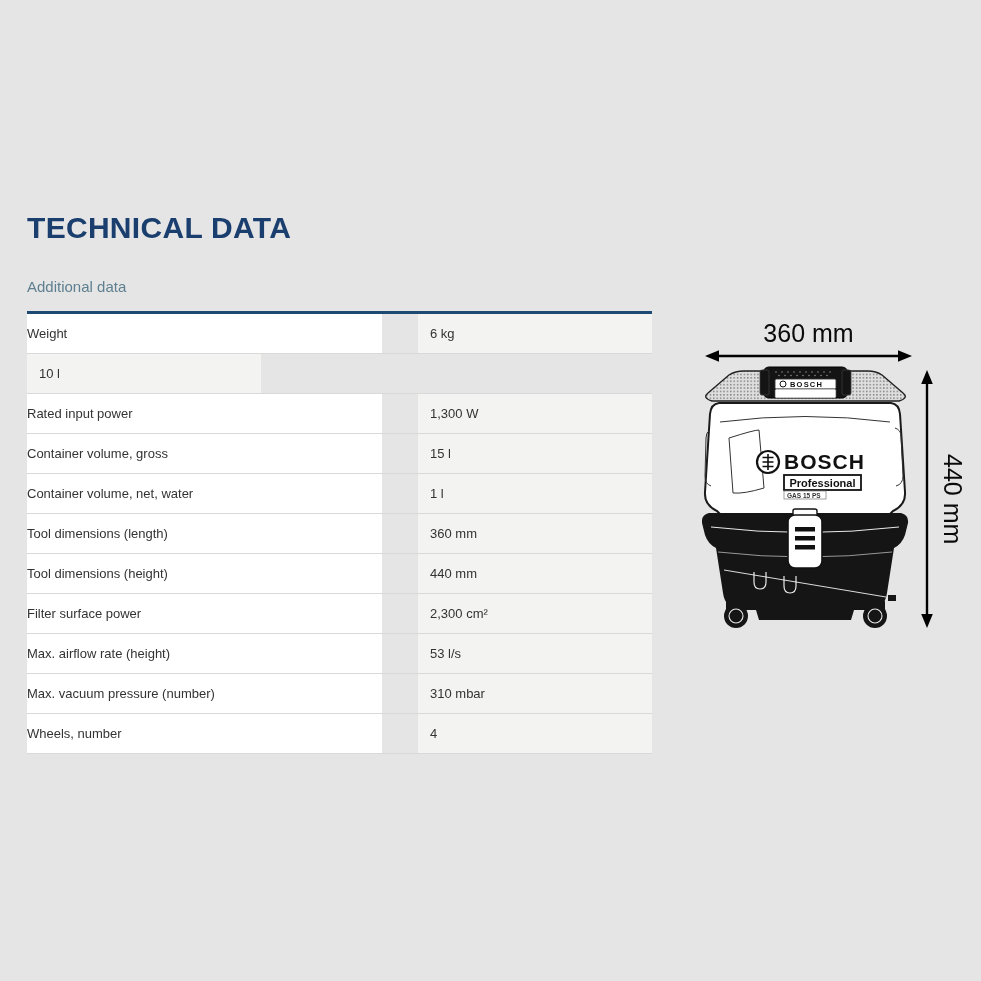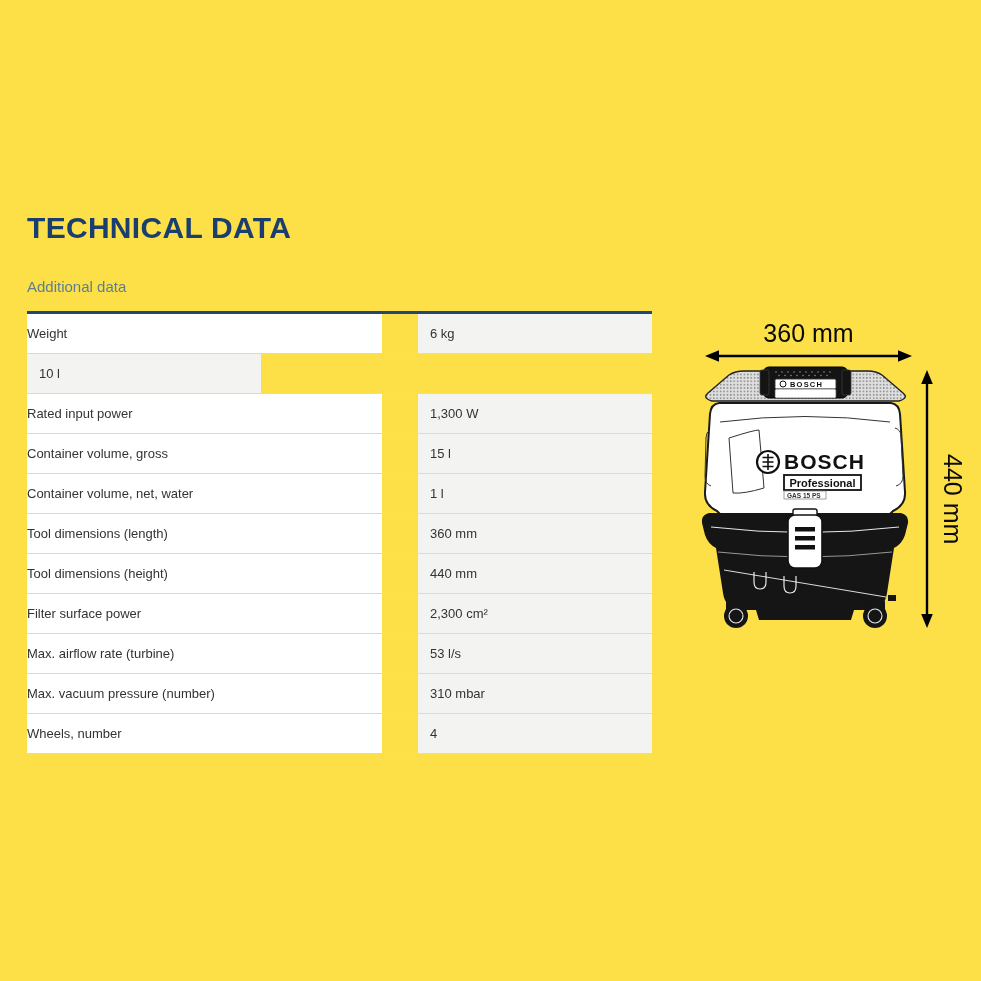--- a/index.html
+++ b/index.html
@@ -4,21 +4,21 @@
 <style>
   * { margin: 0; padding: 0; box-sizing: border-box; }
   html, body { background: #ffffff; }
   body {
     width: 981px; height: 981px;
     font-family: "Liberation Sans", sans-serif;
     position: relative;
     overflow: hidden;
     color: #333;
   }
-  .page { position: absolute; inset: 0; background: #fde047; }
+  .page { position: absolute; inset: 0; background: #e5e5e5; }
 
   .page-title {
     position: absolute; left: 27px; top: 211px;
     font-size: 30px; line-height: 34px;
     font-weight: 800; letter-spacing: 0.3px;
     color: #1a3e6e;
   }
   .page-subtitle {
     position: absolute; left: 27px; top: 278px;
     font-size: 15px; line-height: 18px;
@@ -103,21 +103,21 @@
     </div>
     <div class="spec-row">
       <div class="spec-label">Tool dimensions (height)</div>
       <div class="spec-value">440 mm</div>
     </div>
     <div class="spec-row">
       <div class="spec-label">Filter surface power</div>
       <div class="spec-value">2,300 cm²</div>
     </div>
     <div class="spec-row">
-      <div class="spec-label">Max. airflow rate (turbine)</div>
+      <div class="spec-label">Max. airflow rate (height)</div>
       <div class="spec-value">53 l/s</div>
     </div>
     <div class="spec-row">
       <div class="spec-label">Max. vacuum pressure (number)</div>
       <div class="spec-value">310 mbar</div>
     </div>
     <div class="spec-row">
       <div class="spec-label">Wheels, number</div>
       <div class="spec-value">4</div>
     </div>

